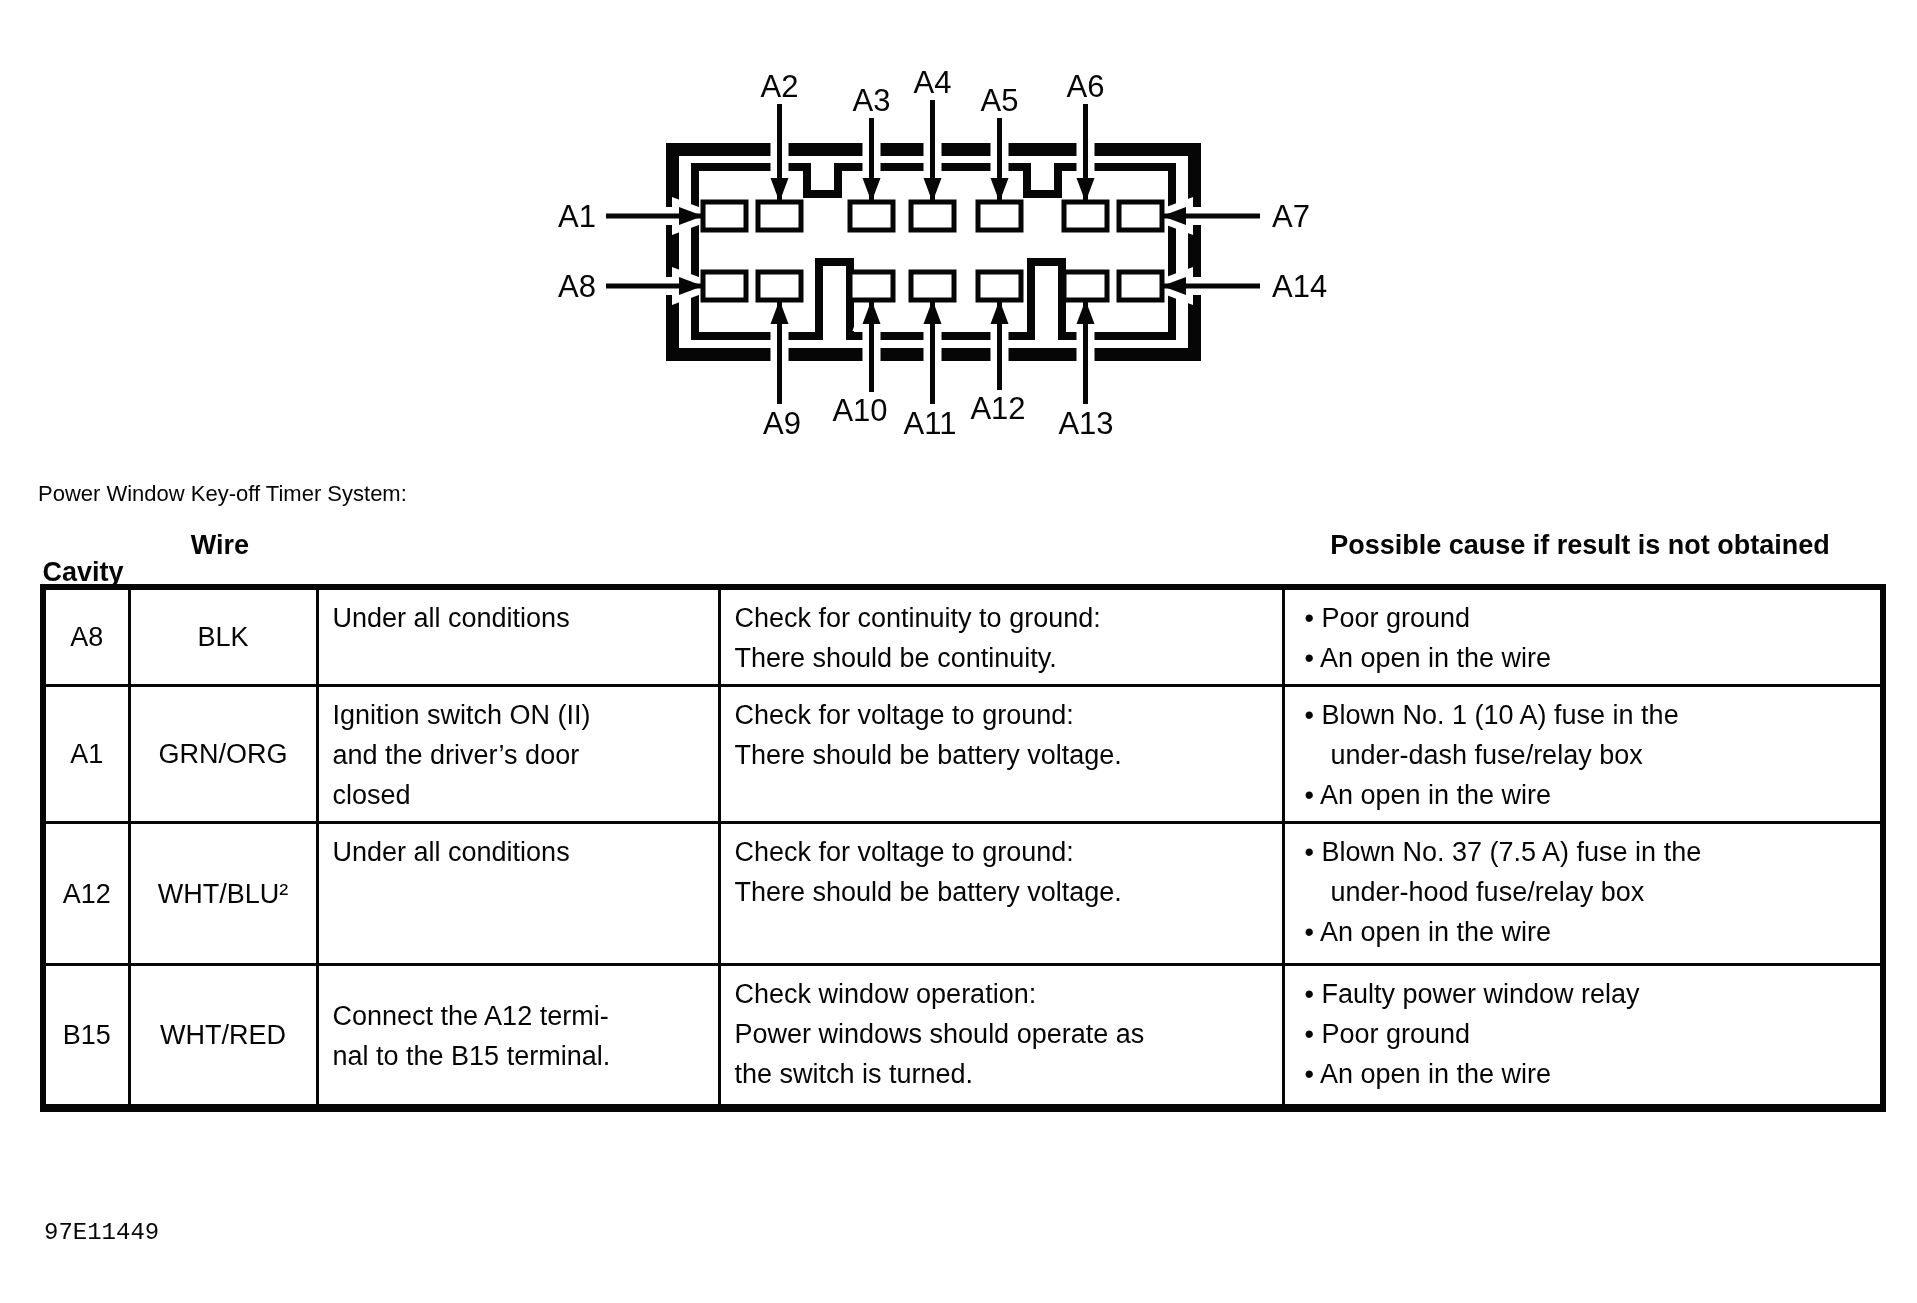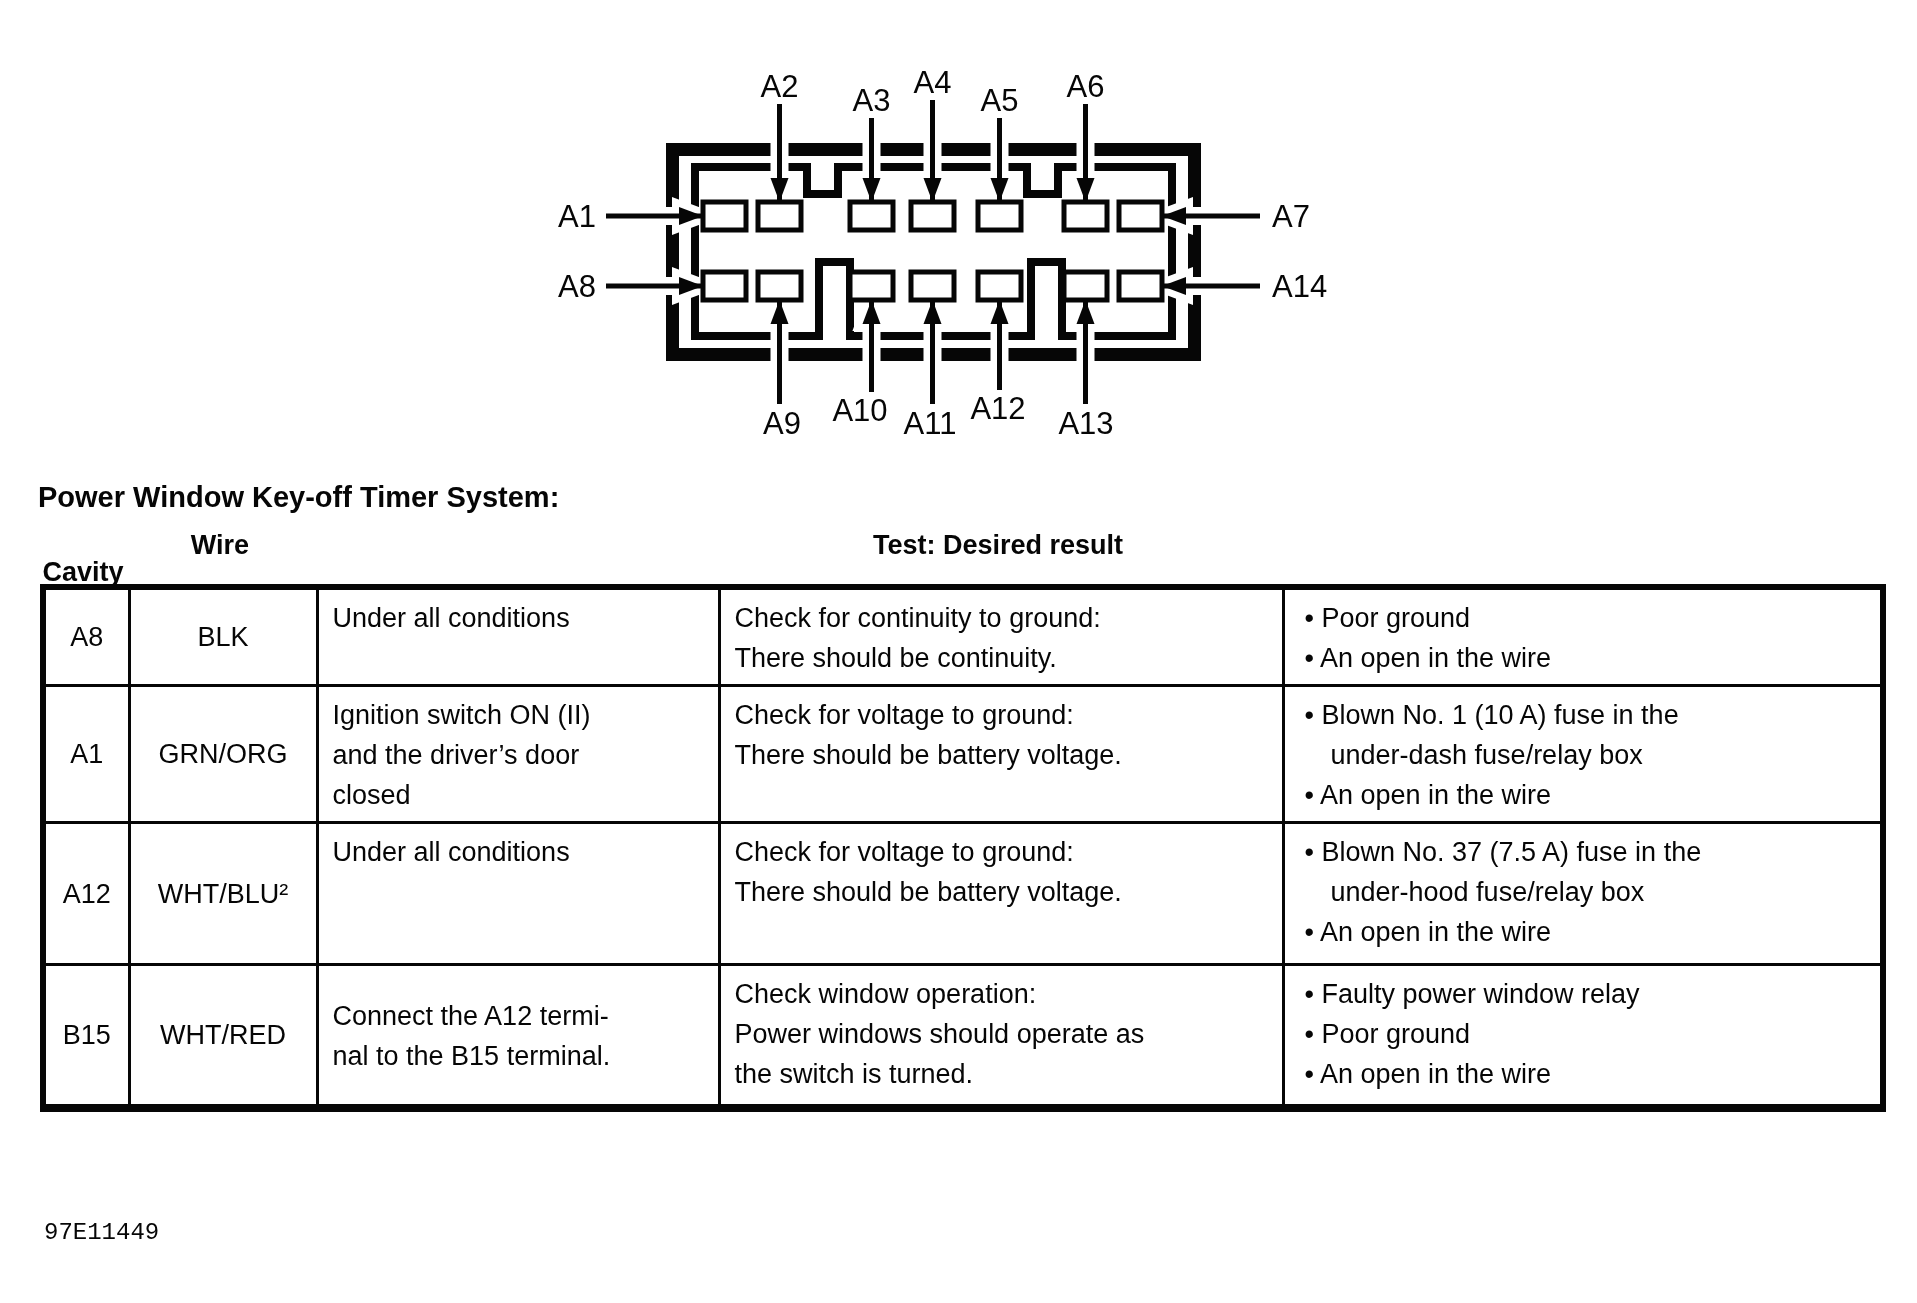--- a/index.html
+++ b/index.html
@@ -1,20 +1,20 @@
 <!DOCTYPE html>
 <html><head>
 <meta charset="utf-8">
 <style>
   html,body{margin:0;padding:0;background:#fff;}
   #page{position:relative;width:1917px;height:1303px;background:#ffffff;
         font-family:"Liberation Sans","DejaVu Sans",sans-serif;color:#060606;overflow:hidden;}
   #connector-svg{position:absolute;left:0;top:0;}
   #connector-svg text{font-family:"Liberation Sans","DejaVu Sans",sans-serif;font-size:31px;fill:#060606;}
-  #section-title{position:absolute;left:38px;top:481px;font-size:29px;font-weight:700;white-space:nowrap;}
+  #section-title{position:absolute;left:38px;top:481px;font-size:22px;font-weight:400;white-space:nowrap;}
   .col-header{position:absolute;top:530px;font-size:27px;font-weight:700;text-align:center;white-space:nowrap;}
   #hdr-cavity{left:40px;width:86px;margin-top:27px;}
   #hdr-wire{left:126px;width:188px;}
   #hdr-cond{left:314px;width:402px;}
   #hdr-result{left:716px;width:564px;}
   #hdr-cause{left:1280px;width:600px;}
   #test-table{position:absolute;left:40px;top:584px;width:1840px;border-collapse:collapse;table-layout:fixed;
               border:6px solid #060606;border-bottom-width:8px;}
   #test-table td{border:3px solid #060606;font-size:27px;line-height:40px;vertical-align:top;
                  padding:8px 8px 6px 14px;overflow:hidden;}
@@ -123,21 +123,21 @@
         <text x="998" y="419" text-anchor="middle">A12</text>
         <text x="1086" y="434" text-anchor="middle">A13</text>
         <text x="1272" y="297" text-anchor="start">A14</text>
       </g>
   </svg>
 
   <div id="section-title">Power Window Key-off Timer System:</div>
 
   <div class="col-header" id="hdr-cavity">Cavity</div>
   <div class="col-header" id="hdr-wire">Wire</div>
-  <div class="col-header" id="hdr-result">Test: Desired result</div>
+  <div class="col-header" id="hdr-cause">Possible cause if result is not obtained</div>
 
   <table id="test-table">
     <colgroup>
       <col style="width:86px">
         <col style="width:188px">
         <col style="width:402px">
       <col style="width:564px">
         <col style="width:600px">
     </colgroup>
     <tbody id="test-table-body">

